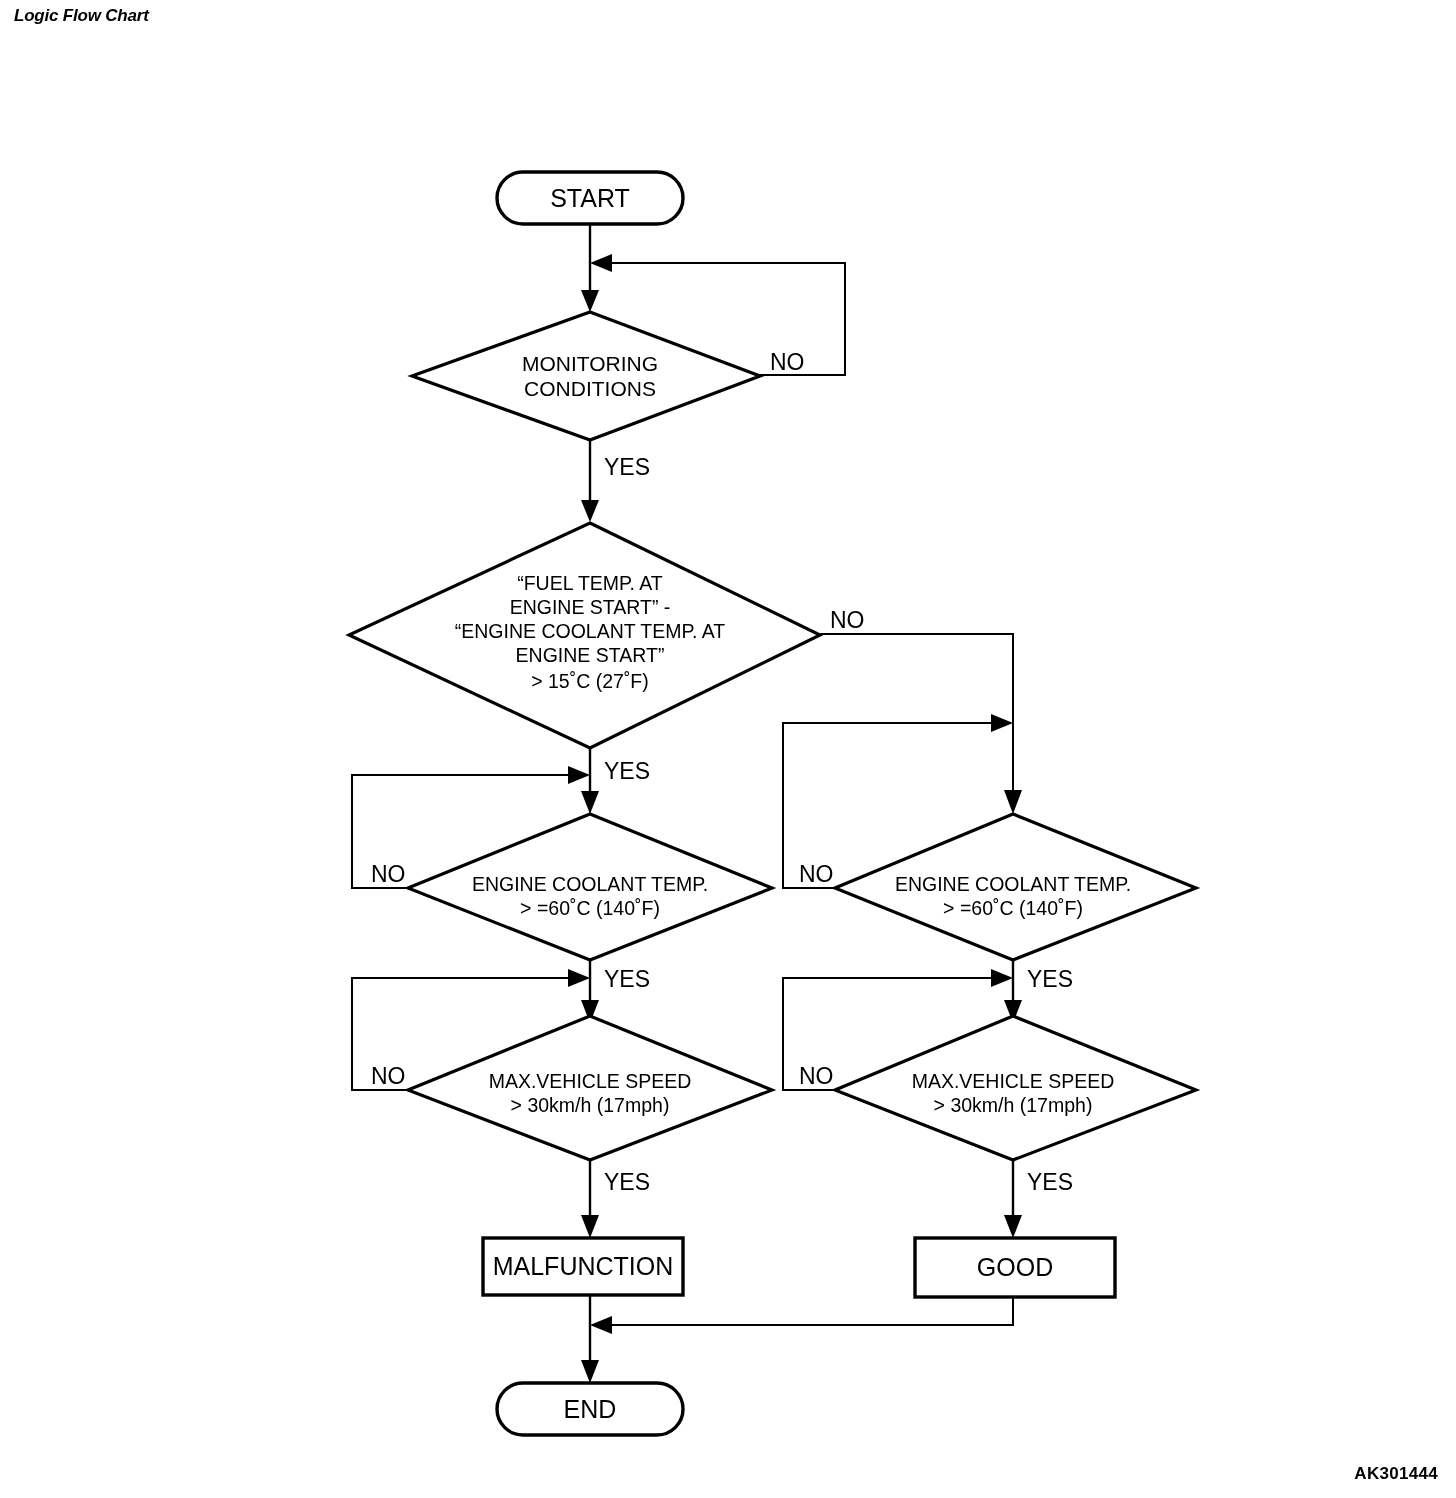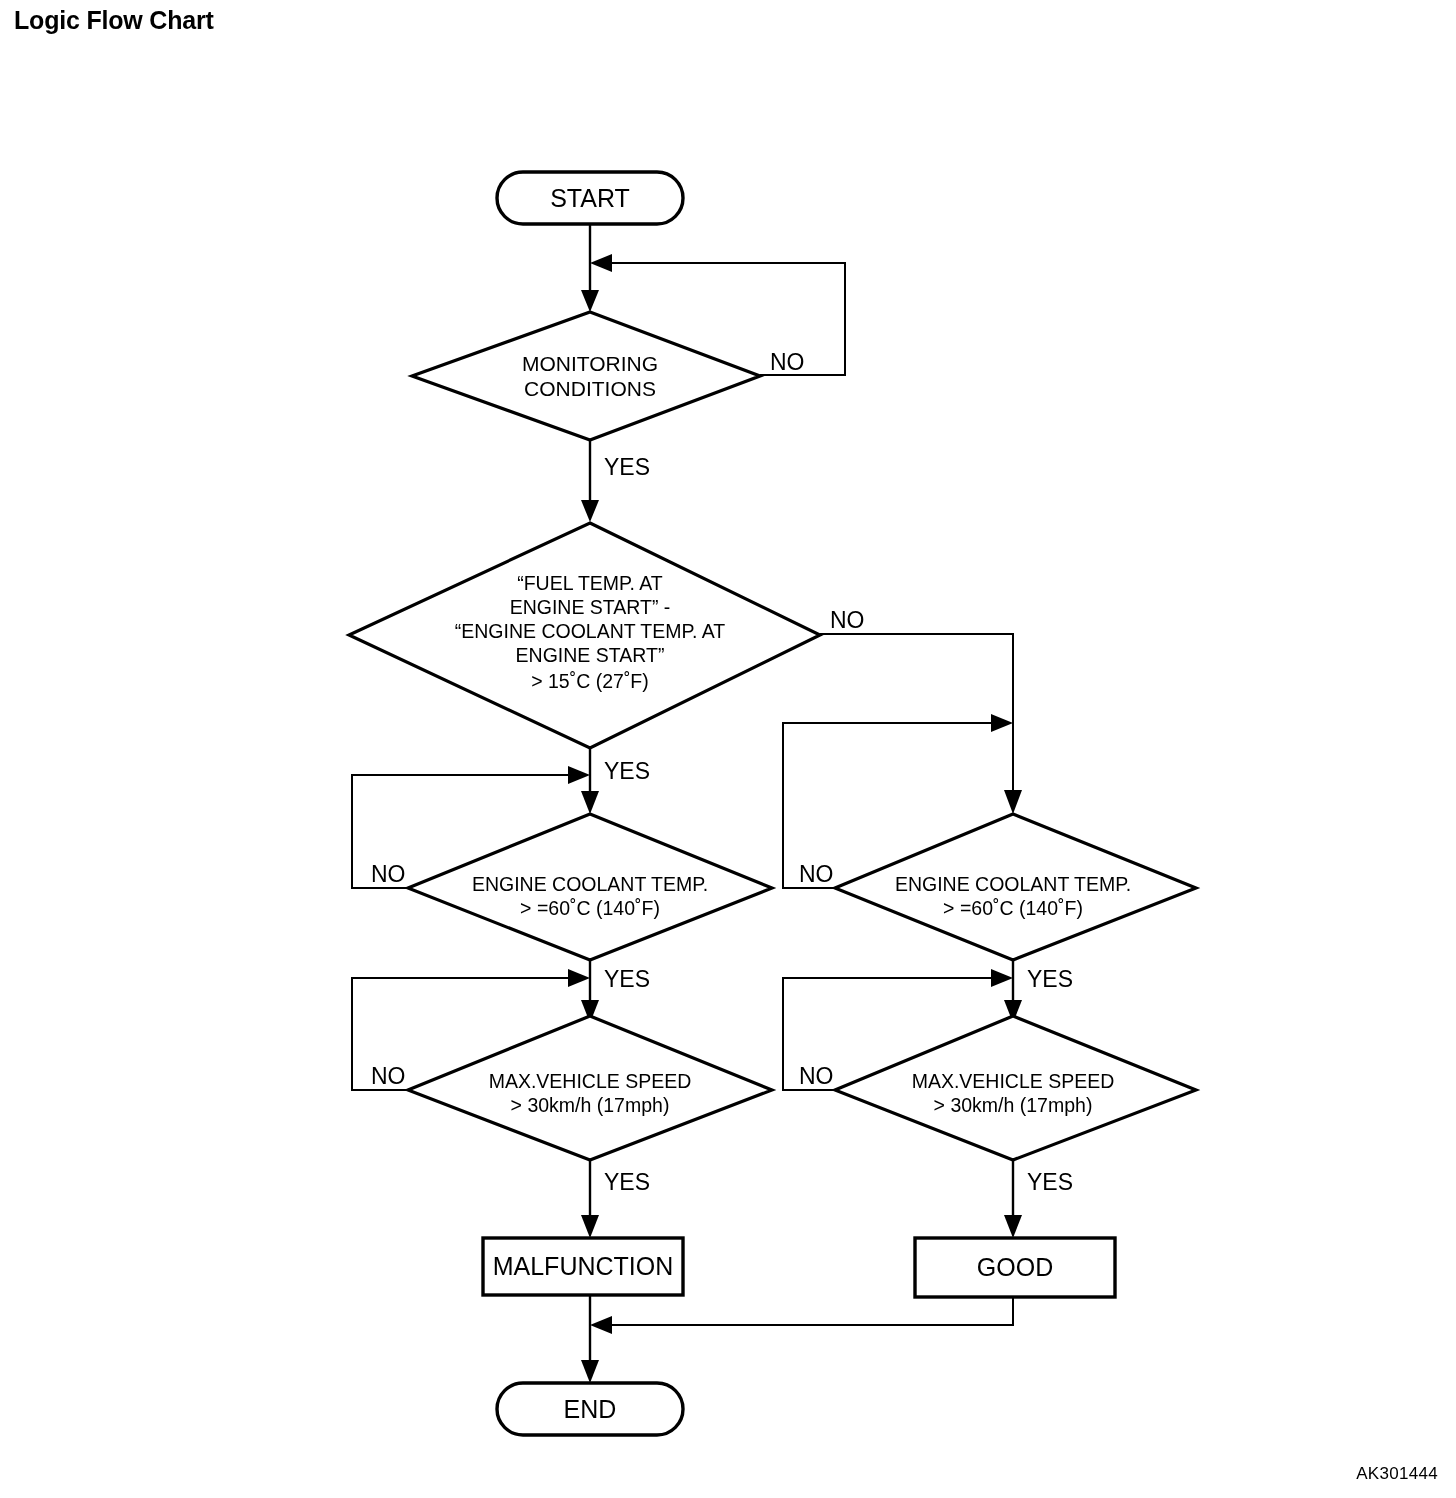--- a/index.html
+++ b/index.html
@@ -12,38 +12,39 @@
     height: 1498px;
     font-family: "Liberation Sans", sans-serif;
     color: #000000;
     position: relative;
     overflow: hidden;
   }
   #page-title {
     position: absolute;
     left: 14px;
     top: 6px;
-    font-size: 25px;
+    font-size: 17px;
     font-weight: bold;
     letter-spacing: -0.2px;
     white-space: nowrap;
+    font-style: italic;
   }
   #chart-area {
     position: absolute;
     left: 0;
     top: 0;
     width: 1456px;
     height: 1130px;
   }
   #doc-code {
     position: absolute;
     right: 18px;
     bottom: 14px;
     font-size: 17px;
-    font-weight: normal;
+    font-weight: bold;
     letter-spacing: 0.3px;
   }
   svg { display: block; }
   .node-shape {
     fill: #ffffff;
     stroke: #000000;
   }
   .term-shape { stroke-width: 3.4; }
   .proc-shape { stroke-width: 3.4; }
   .dec-shape  { stroke-width: 3.2; }

